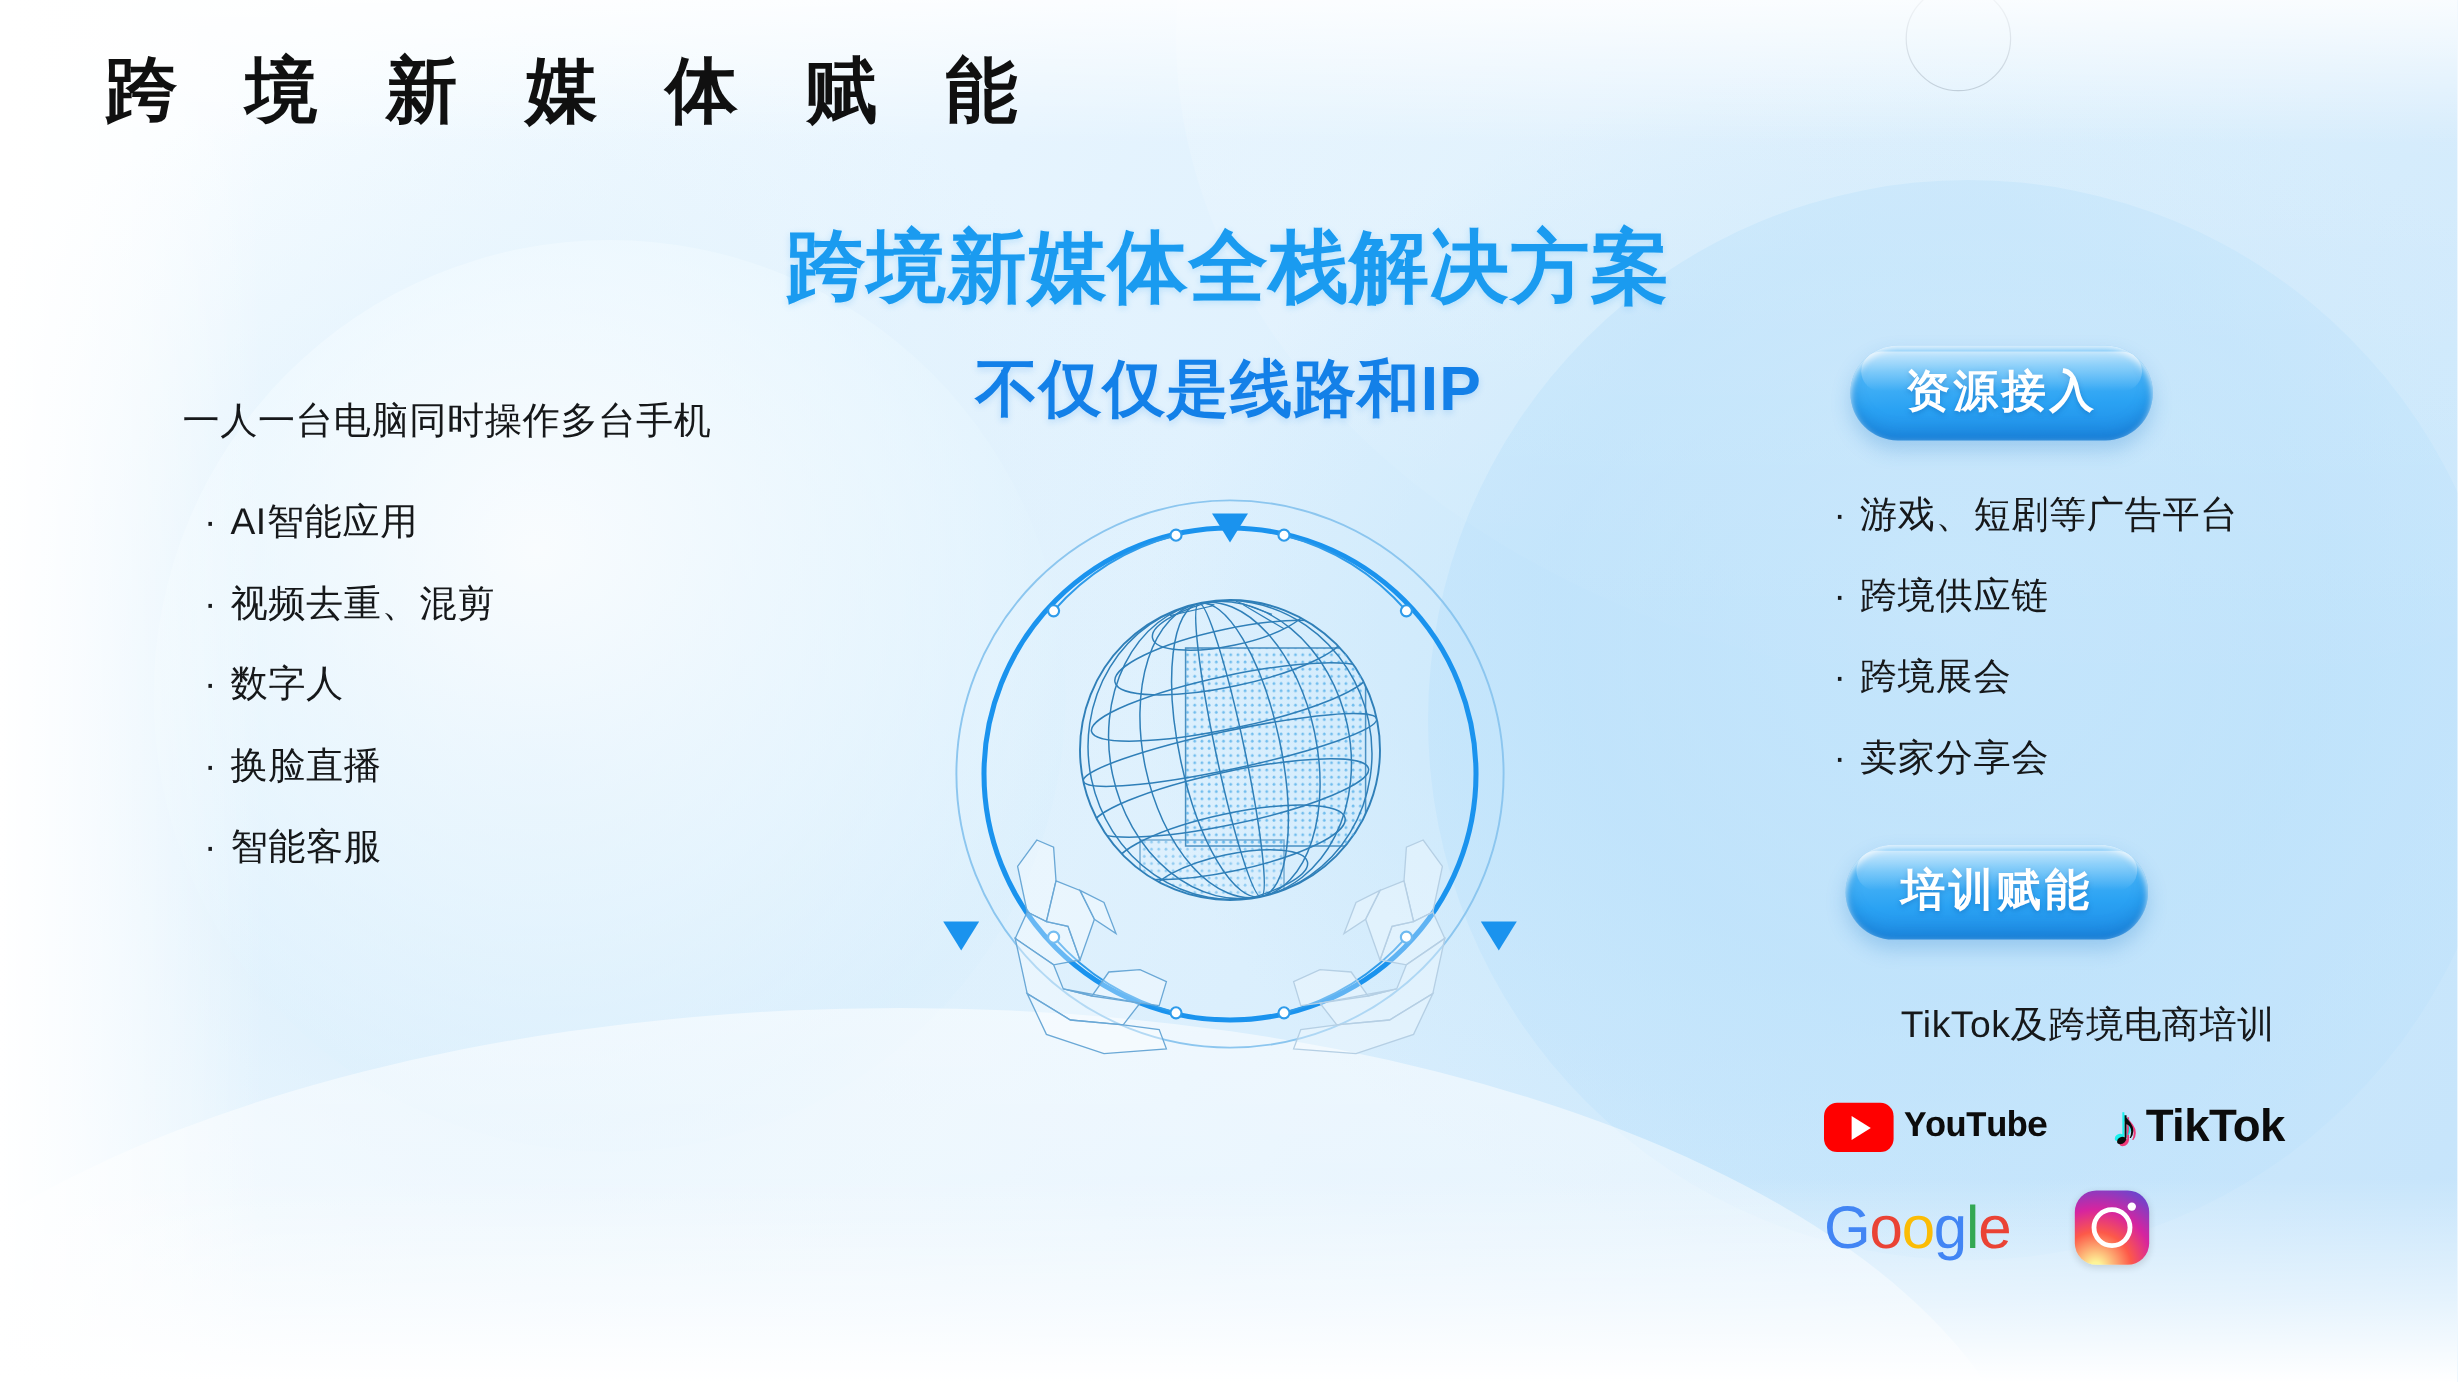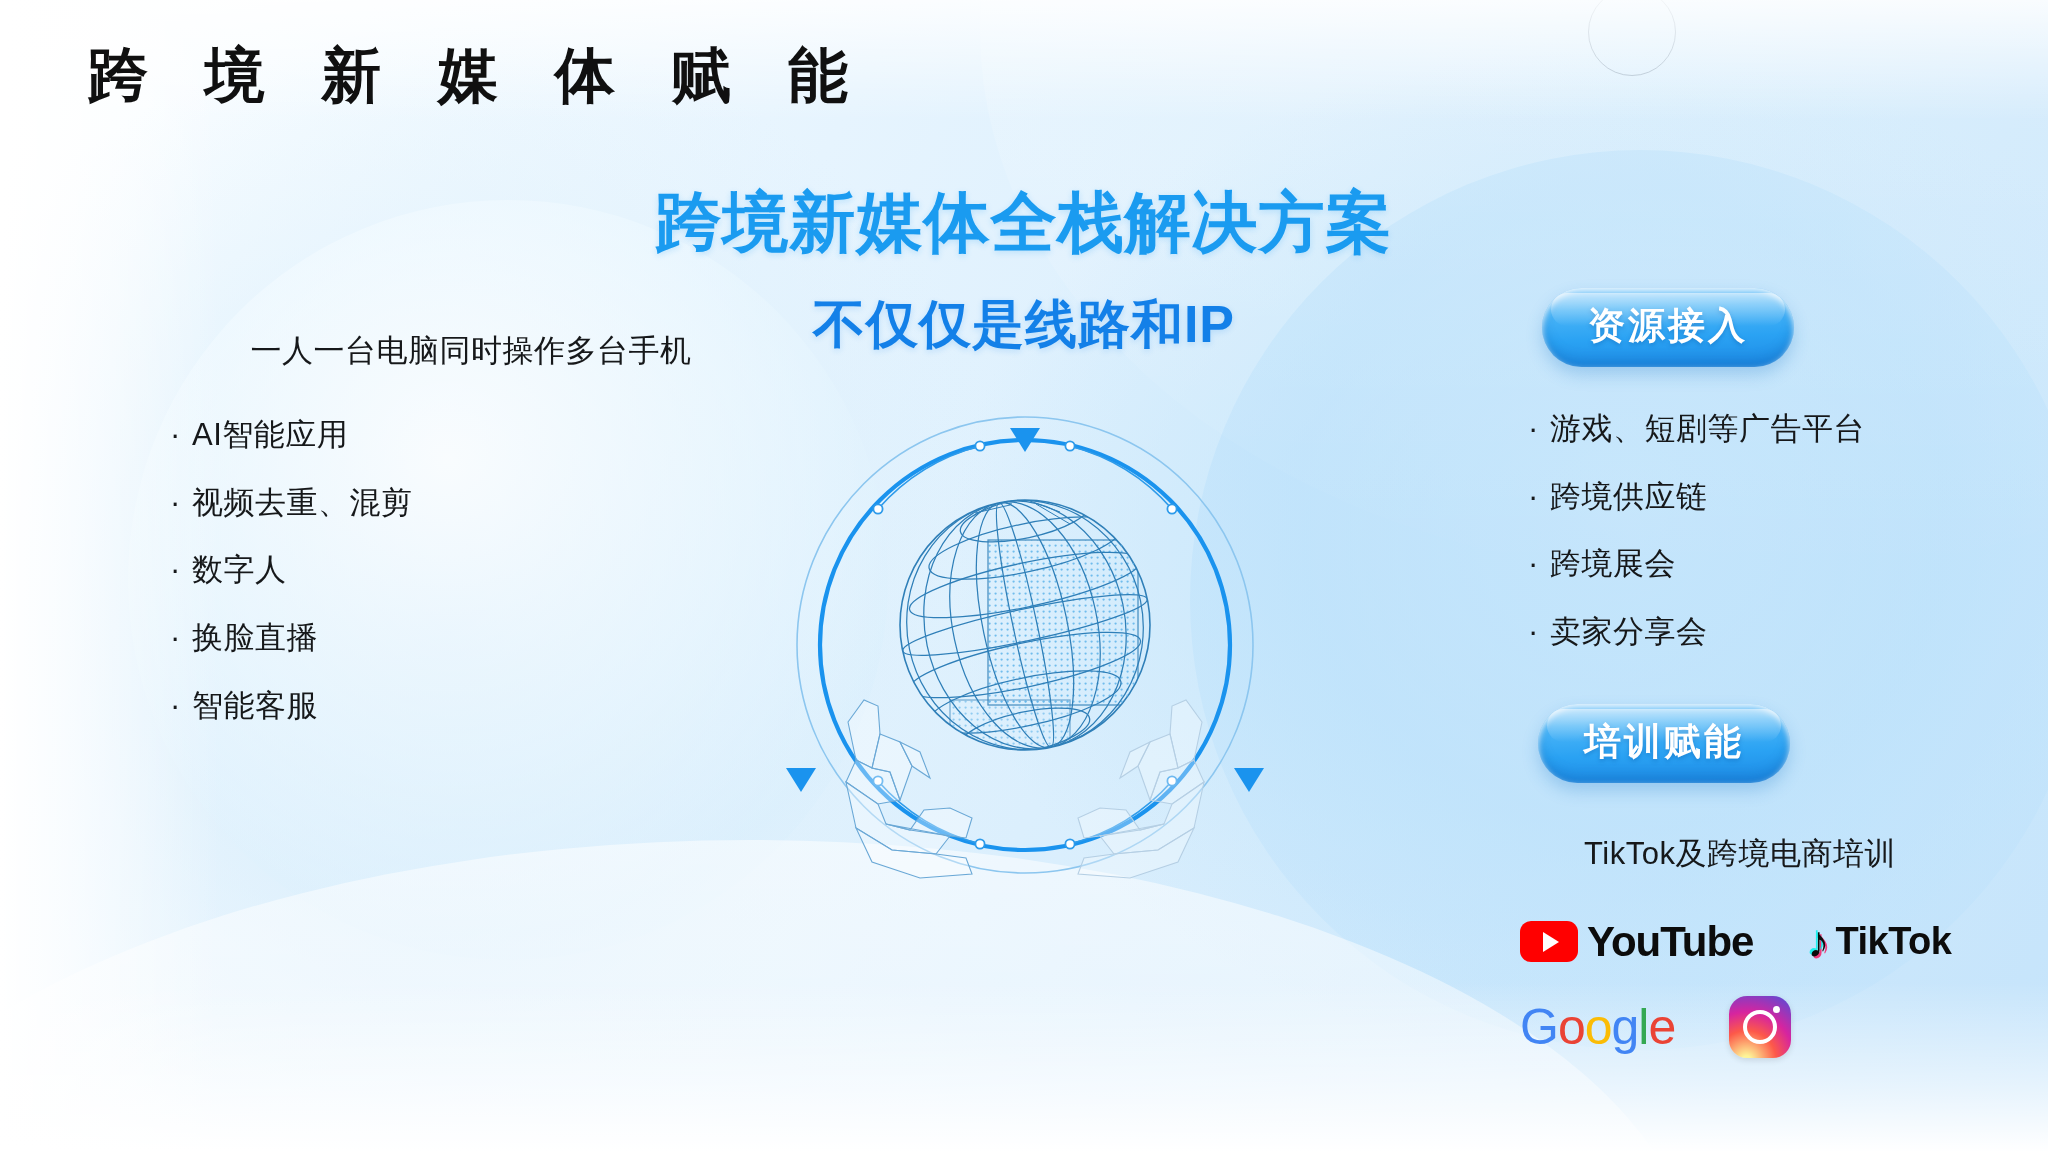--- a/index.html
+++ b/index.html
@@ -97,21 +97,21 @@
     pointer-events:none;
   }
 
   
   .col{position:absolute;}
   #col-left{left:150px;top:288px;width:640px;}
   #col-right{left:1520px;top:288px;width:520px;}
 
   .body-line{
     font-size:31px;color:#16181a;font-weight:500;letter-spacing:.5px;
-    margin:0;line-height:1.2;text-align:center;
+    margin:0;line-height:1.2;
   }
   .bullet-list{list-style:none;margin:0;padding:0;}
   .bullet-list li{
     font-size:31px;color:#16181a;font-weight:500;letter-spacing:.5px;
     margin-bottom:32px;line-height:1.15;white-space:nowrap;
   }
   .bullet-list li .dot{display:inline-block;width:22px;color:#16181a;}
   #left-pill-1{margin-left:18px;}
   #left-line-1{margin-top:44px;margin-left:2px;}
   #left-line-2{margin-top:40px;margin-left:2px;}
@@ -124,21 +124,21 @@
 
   
   #logo-grid{margin-top:46px;width:450px;}
   .logo-row{display:flex;align-items:center;gap:54px;margin-bottom:30px;}
   .logo{display:flex;align-items:center;}
   .yt-badge{
     width:58px;height:41px;border-radius:11px;background:#ff0000;
     display:flex;align-items:center;justify-content:center;margin-right:9px;
   }
   .yt-tri{width:0;height:0;border-left:16px solid #fff;border-top:10px solid transparent;border-bottom:10px solid transparent;margin-left:4px;}
-  .yt-text{font-size:42px;font-weight:900;color:#0c0c0c;letter-spacing:-1px;}
+  .yt-text{font-size:30px;font-weight:900;color:#0c0c0c;letter-spacing:-1px;font-family:Liberation Mono, monospace;}
   .tt-note{font-size:44px;font-weight:700;color:#0c0c0c;margin-right:6px;line-height:1;
     text-shadow:-2px -2px 0 rgba(0,242,234,.85), 2px 2px 0 rgba(255,0,80,.75);}
   .tt-text{font-size:38px;font-weight:900;color:#0c0c0c;letter-spacing:-.5px;}
   .g-text{font-size:50px;font-weight:500;letter-spacing:-1px;}
   .g-text span{font-family:"Liberation Sans","DejaVu Sans",sans-serif;}
   .ig{
     width:62px;height:62px;border-radius:18px;
     background:radial-gradient(circle at 28% 104%, #fdf497 0%, #fdf497 6%, #fd5949 38%, #d6249f 62%, #285AEB 110%);
     position:relative;box-shadow:0 2px 6px rgba(0,0,0,.12);
   }

